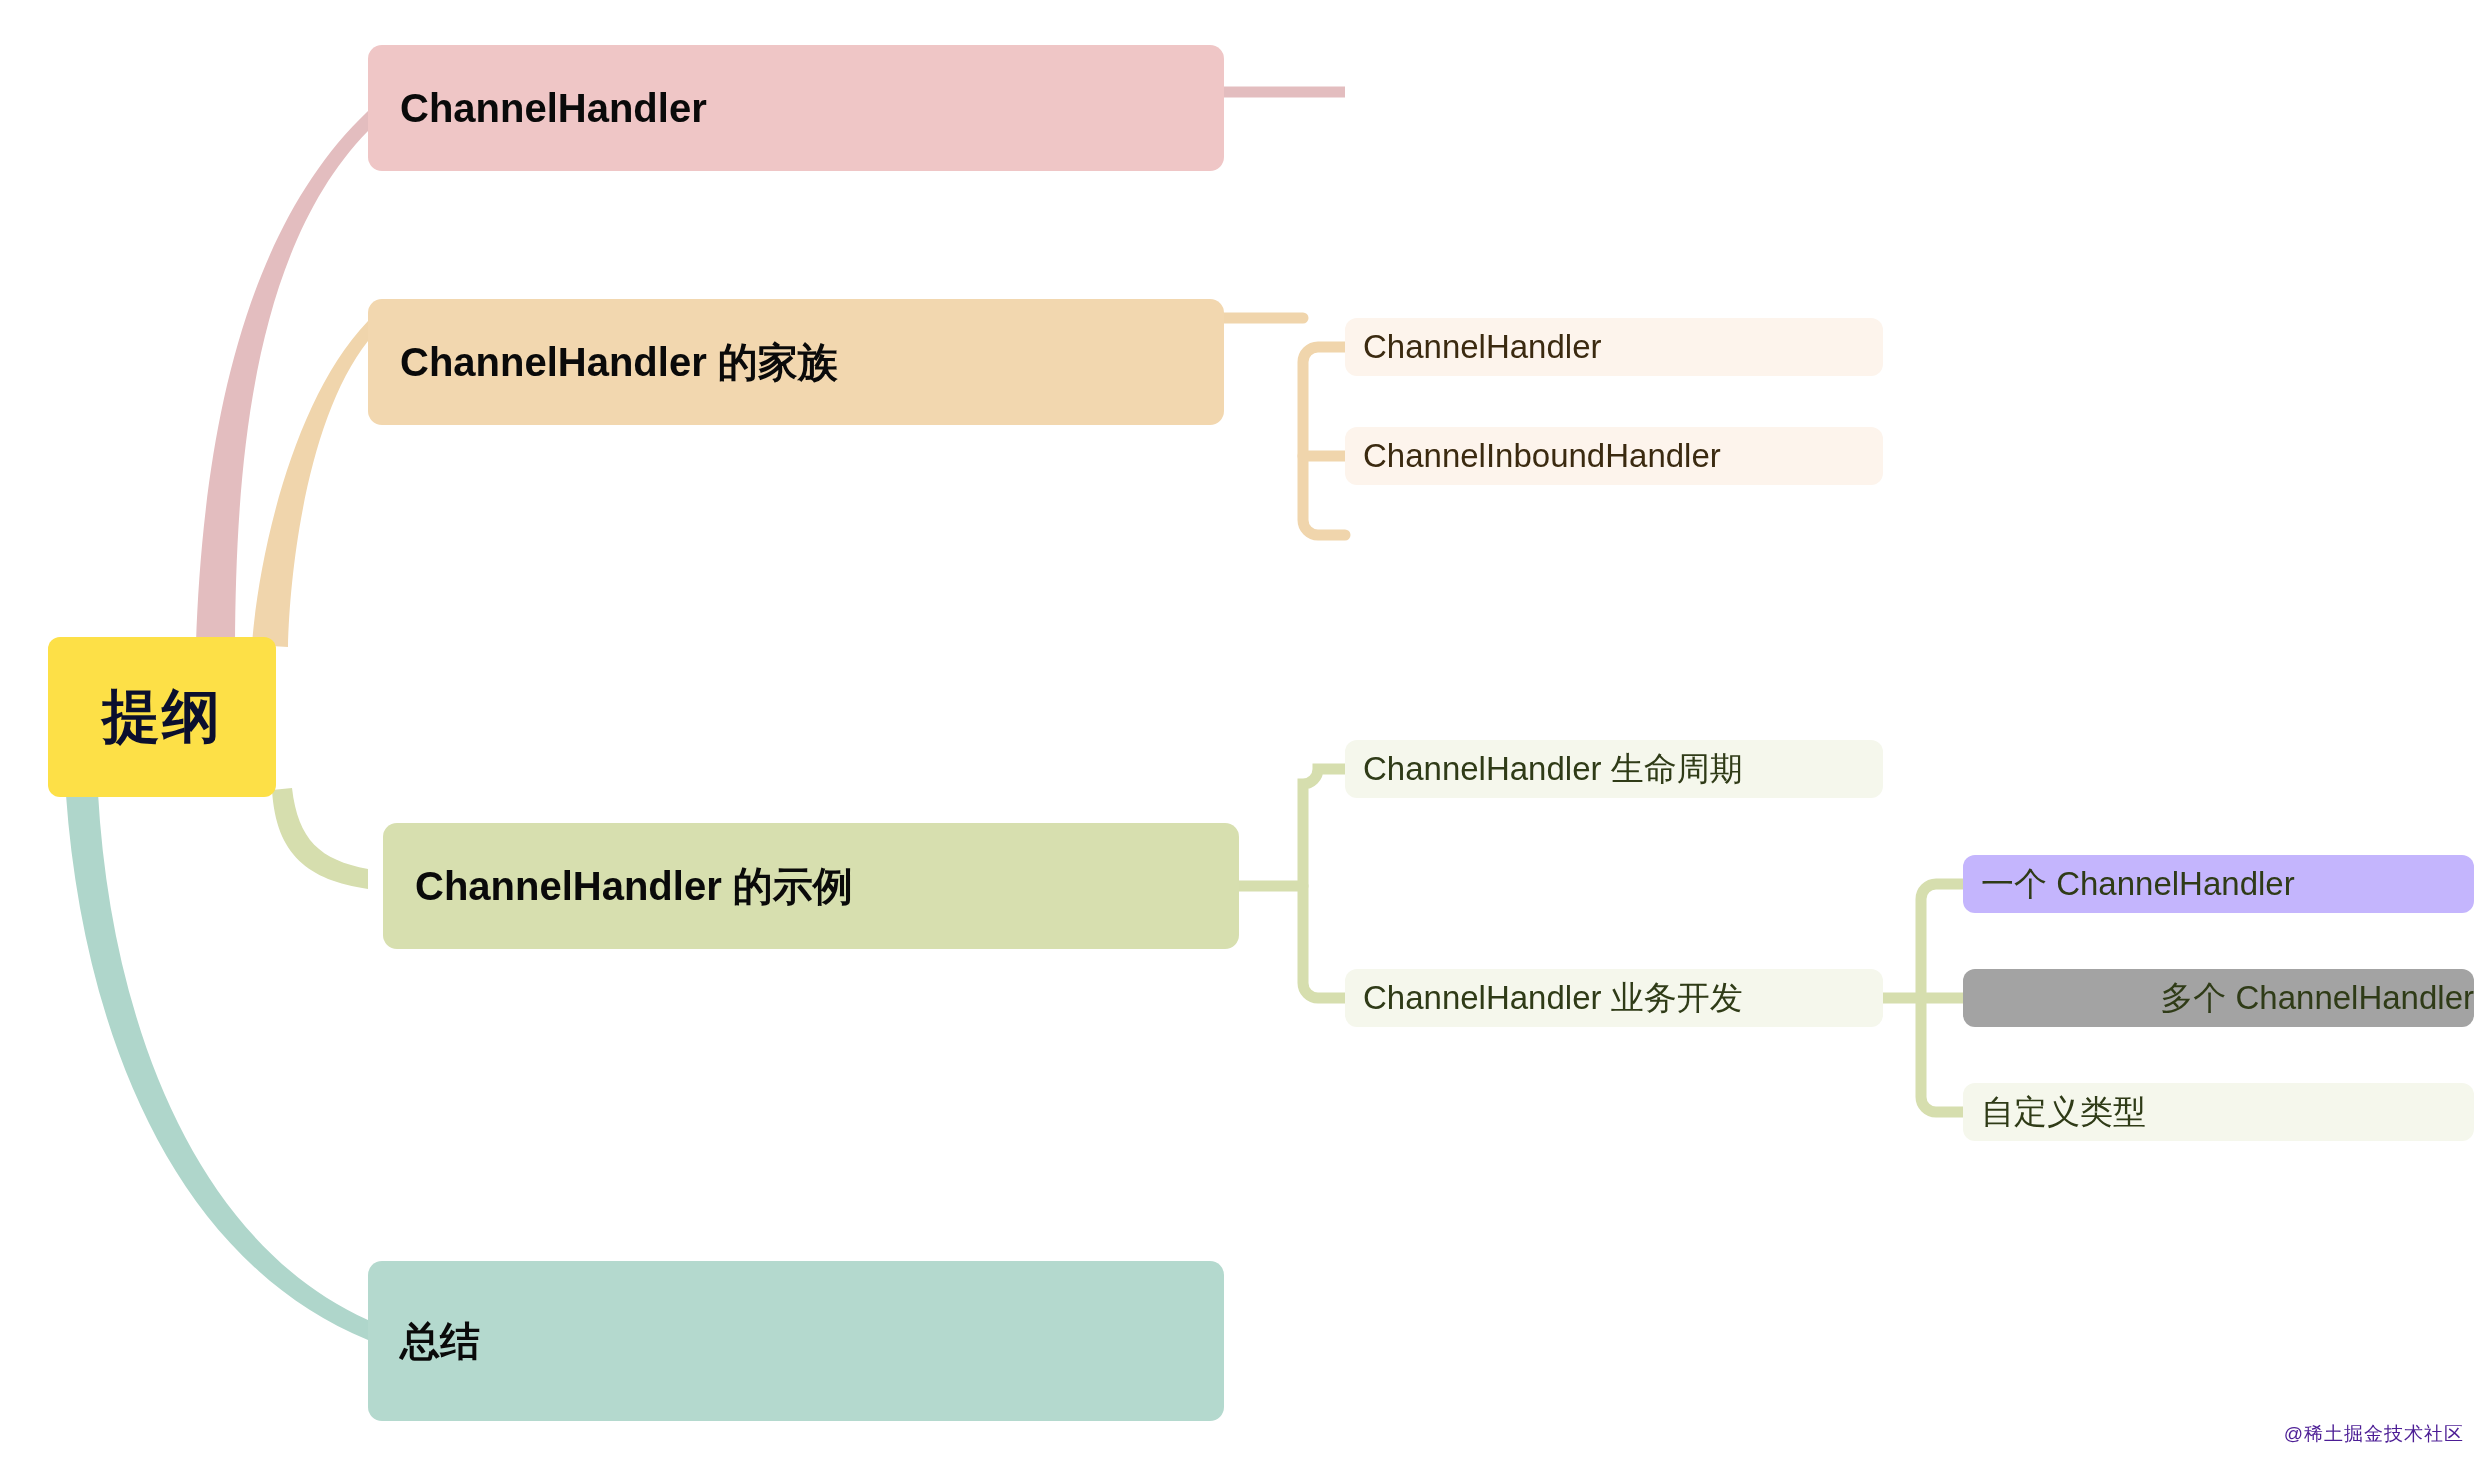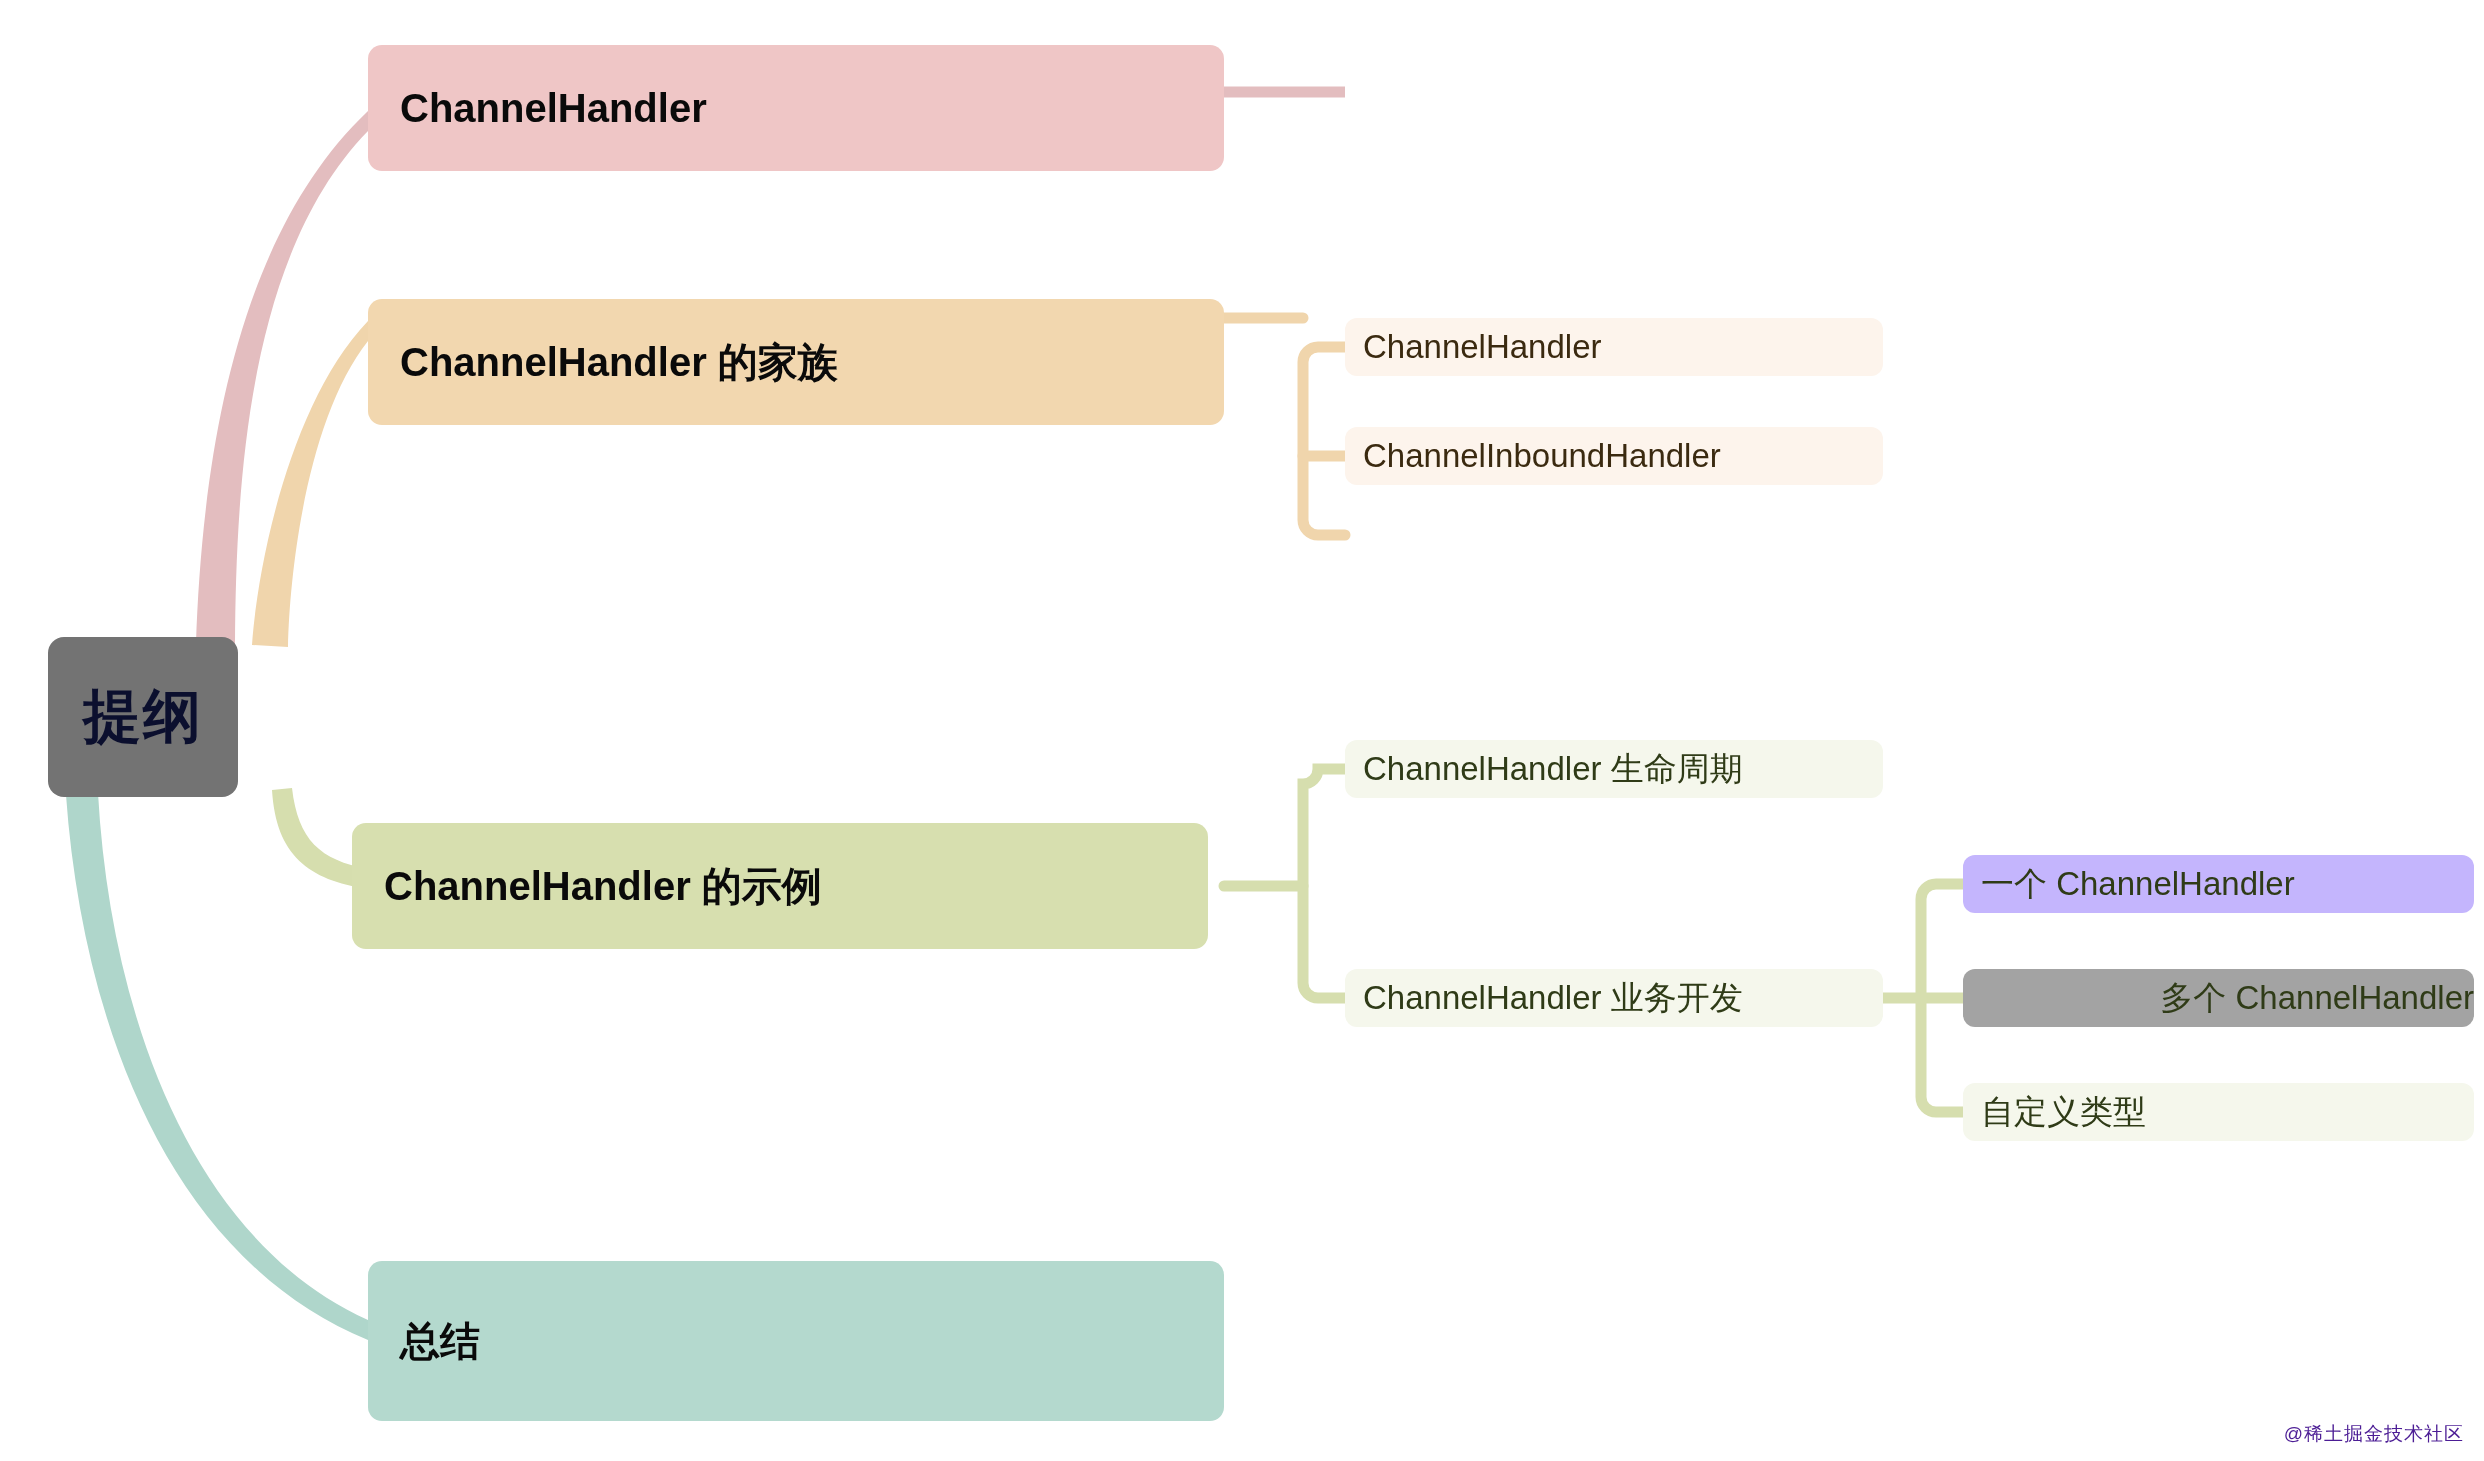--- a/index.html
+++ b/index.html
@@ -113,22 +113,22 @@
     </g>
 
     <g fill="none" stroke="#D6DEAE" stroke-width="11" stroke-linecap="round">
       <line x1="1883" y1="998" x2="1921" y2="998"></line>
       <path d="M 1963,884 H 1936 A 15,15 0 0 0 1921,899 V 1097
                A 15,15 0 0 0 1936,1112 H 1963"></path>
       <line x1="1921" y1="998" x2="1963" y2="998"></line>
     </g>
   </svg>
 
-  <div class="node root" style="left:48px; top:637px; width:190px; height:160px;
-              background:#737373; color:#0B0F2E; font-size:58px;">
+  <div class="node root" style="left:48px; top:637px; width:228px; height:160px;
+              background:#fde047; color:#0B0F2E; font-size:58px;border-radius:12px;">
     <span>提纲</span>
   </div>
 
   <div class="node branch" style="left:368px; top:45px; width:856px; height:126px;
               background:#EFC6C6; color:#0A0A0A; font-size:40px; padding-left:32px;">
     <span>ChannelHandler</span>
   </div>
 
 
   <div class="node branch" style="left:368px; top:255px; width:856px; height:126px;
@@ -140,21 +140,21 @@
               background:#FDF4EC; color:#3B2A10; font-size:33px; padding-left:18px;">
     <span>ChannelHandler</span>
   </div>
 
   <div class="node leaf" style="left:1345px; top:427px; width:538px; height:58px;
               background:#FDF4EC; color:#3B2A10; font-size:33px; padding-left:18px;">
     <span>ChannelInboundHandler</span>
   </div>
 
 
-  <div class="node branch" style="left:352px; top:823px; width:856px; height:126px;
+  <div class="node branch" style="left:383px; top:823px; width:856px; height:126px;
               background:#D7DFAF; color:#0A0A0A; font-size:40px; padding-left:32px;">
     <span>ChannelHandler 的示例</span>
   </div>
 
   <div class="node leaf" style="left:1345px; top:740px; width:538px; height:58px;
               background:#F5F7EC; color:#2F3B17; font-size:33px; padding-left:18px;">
     <span>ChannelHandler 生命周期</span>
   </div>
 
   <div class="node leaf" style="left:1345px; top:969px; width:538px; height:58px;

